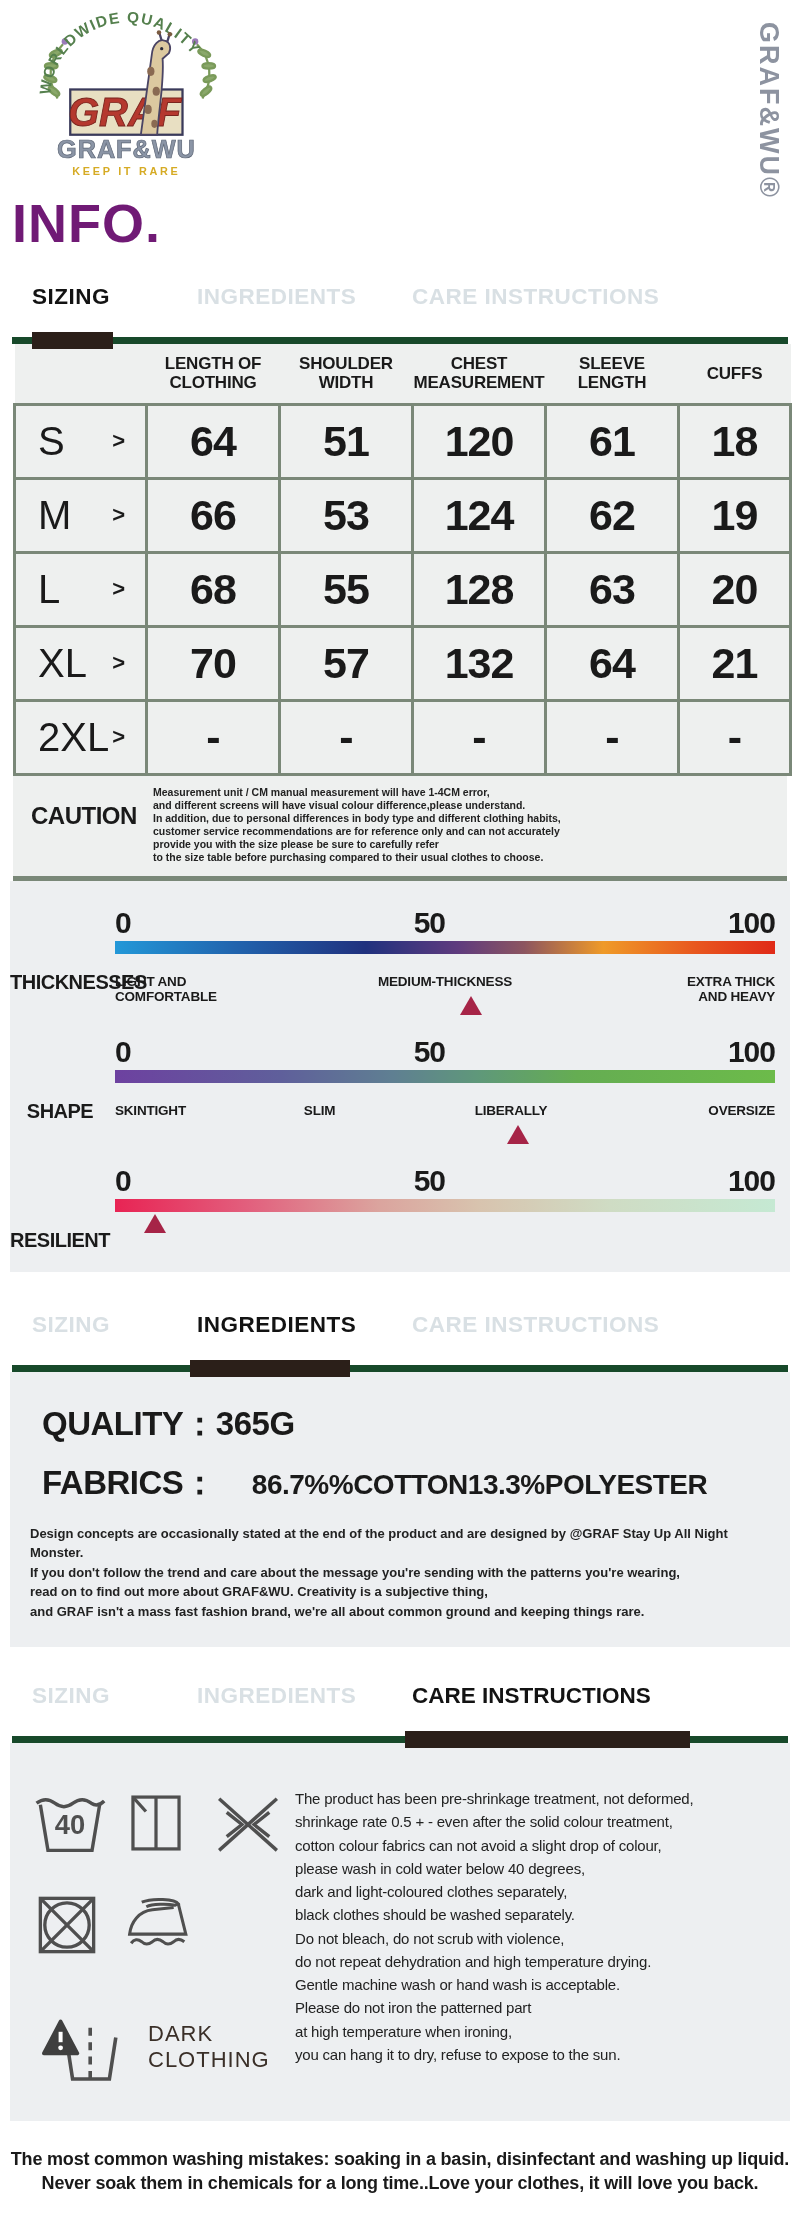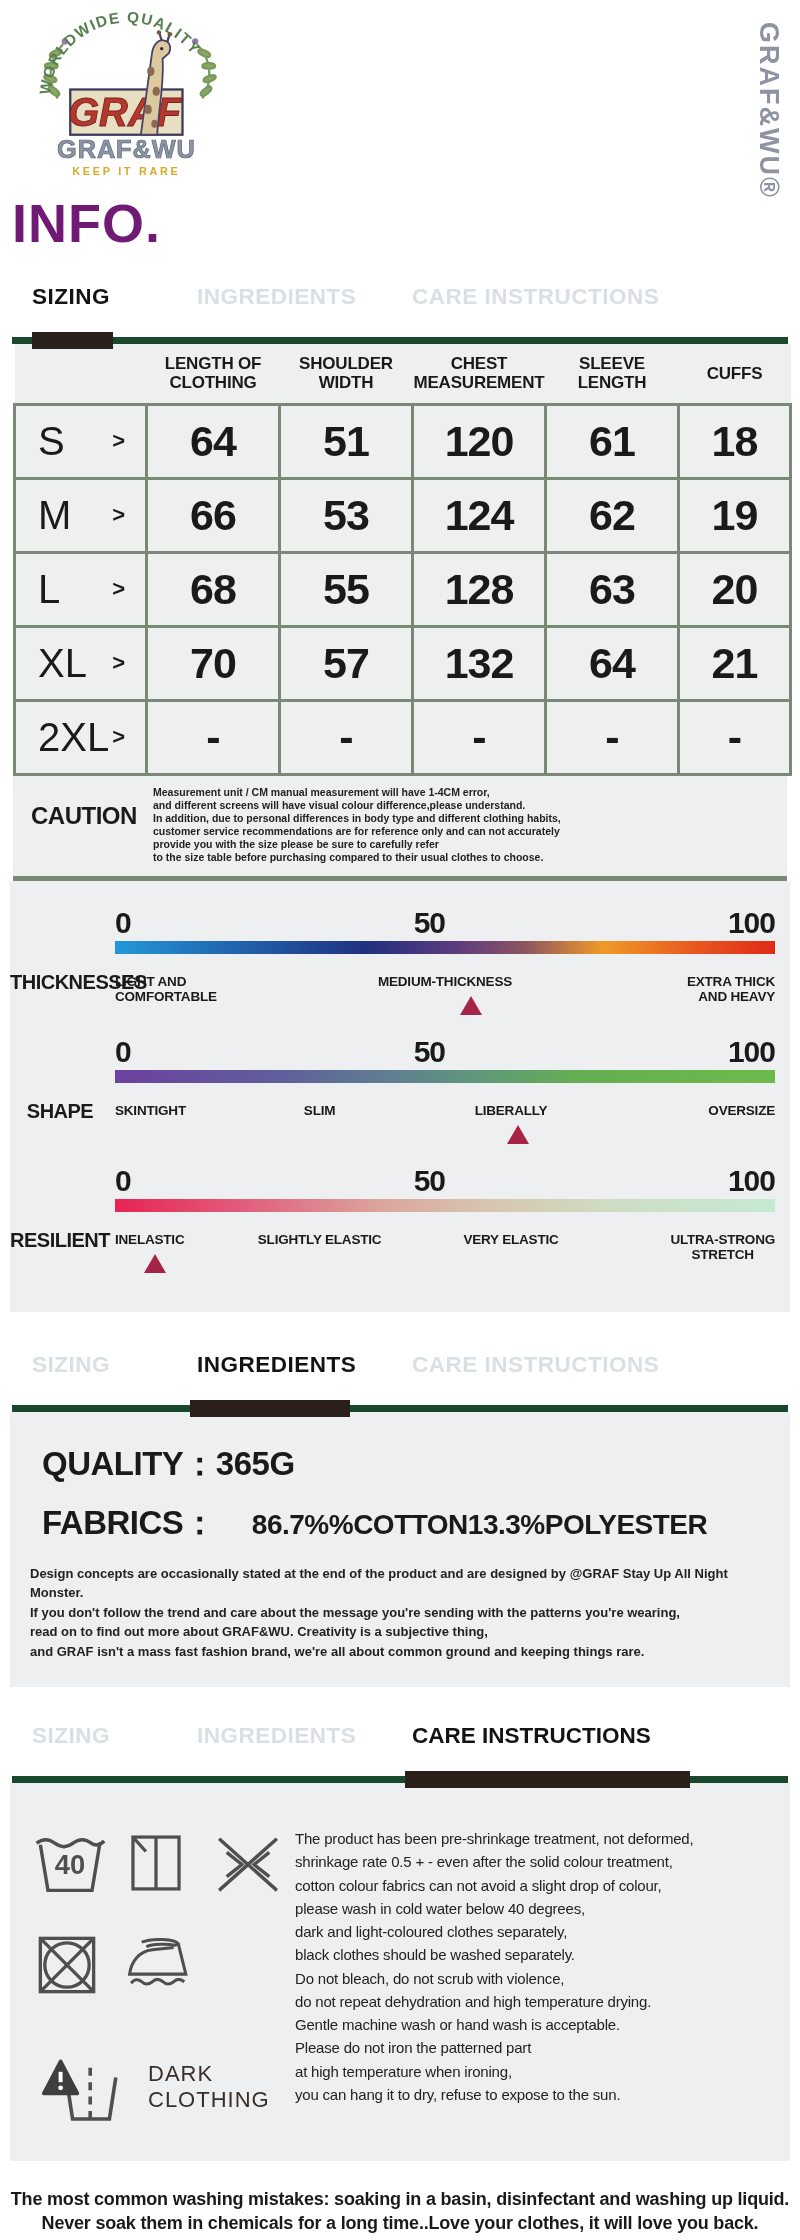--- a/index.html
+++ b/index.html
@@ -291,27 +291,20 @@
     </div>
 
     <div class="scale">
       <div class="scale-name">RESILIENT</div>
       <div class="ticks">
         <span>0</span>
         <span>50</span>
         <span>100</span>
       </div>
       <div class="bar grad-resilient"></div>
-      <div class="sub-labels">
-        <span class="sl sl-left">INELASTIC</span>
-        <span class="sl sl-p31">SLIGHTLY ELASTIC</span>
-        <span class="sl sl-p60">VERY ELASTIC</span>
-        <span class="sl sl-rc ml">ULTRA-STRONG
-STRETCH</span>
-      </div>
       <div class="pointer-row">
           <div class="pointer" style="left: 6%;"></div>
         </div>
     </div>
 
   </div>
 </section>
 
 <section class="section-2">
   <nav class="tabs">

